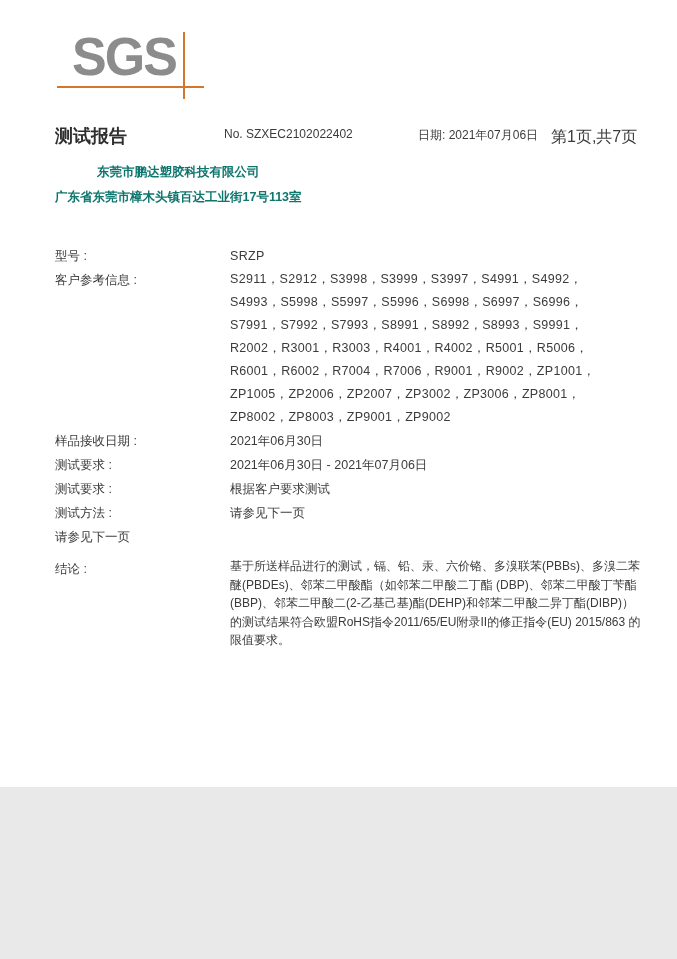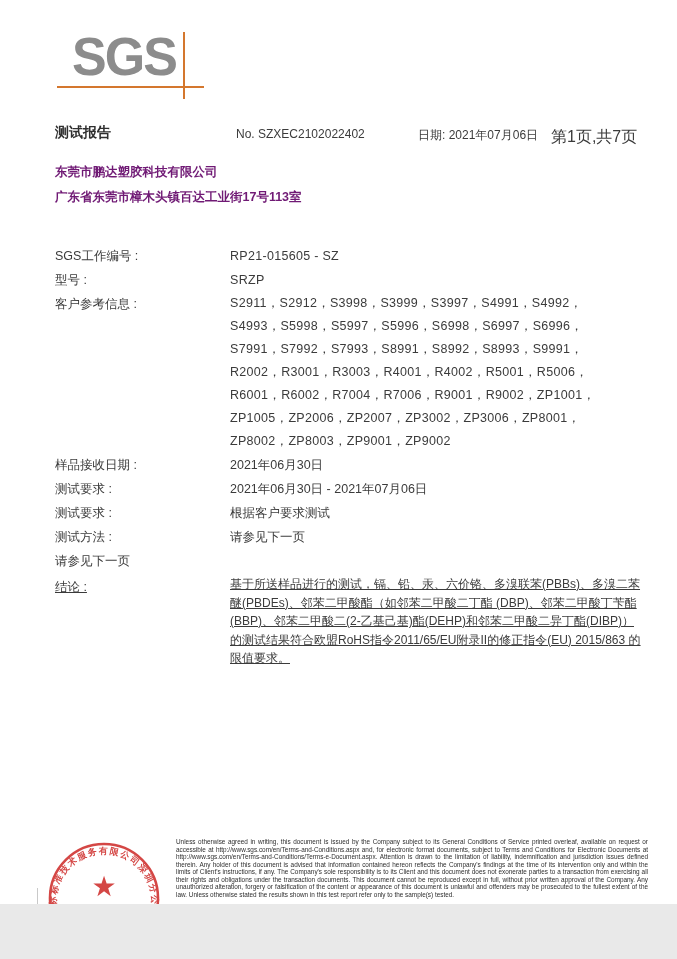--- a/index.html
+++ b/index.html
@@ -1,50 +1,50 @@
 <!DOCTYPE html>
 <html><head>
 <meta charset="utf-8">
 <style>
   html,body{margin:0;padding:0;background:#e9e9e9;}
   .page{
     position:relative;
-    width:677px;height:904px;
+    width:677px;height:787px;
     background:#ffffff;
     font-family:"Liberation Sans","DejaVu Sans",sans-serif;
     color:#3b3b3b;
     overflow:hidden;
     margin:0 auto;
   }
   
   .logo-text{
     position:absolute;left:72px;top:30px;
     font-size:52px;font-weight:bold;color:#8c8c8c;
     letter-spacing:-2px;line-height:1;
     transform:scaleY(1.04);
   }
   .logo-vline{position:absolute;left:183px;top:32px;width:2px;height:67px;background:#d4772e;}
   .logo-hline{position:absolute;left:57px;top:86px;width:147px;height:2px;background:#d4772e;}
   
   .title-row{position:absolute;left:0;top:124px;width:100%;height:20px;}
-  .doc-title{position:absolute;left:55px;top:0;font-size:14px;font-weight:bold;color:#2f2f2f;}
-  .report-no{position:absolute;left:236px;top:3px;font-size:12px;text-align:center;}
+  .doc-title{position:absolute;left:55px;top:0;font-size:18px;font-weight:bold;color:#2f2f2f;}
+  .report-no{position:absolute;left:224px;top:3px;font-size:12px;text-align:center;}
   .report-date{position:absolute;left:418px;top:3px;font-size:12px;text-align:right;}
   .report-page{position:absolute;left:551px;top:3px;font-size:16px;}
   
-  .applicant{position:absolute;left:55px;top:160px;font-size:12.5px;font-weight:bold;line-height:25px;color:#701a75;}
+  .applicant{position:absolute;left:55px;top:160px;font-size:12.5px;font-weight:bold;line-height:25px;color:#0f766e;text-align:center;}
   
   .main{position:absolute;left:55px;top:244px;width:588px;font-size:12.5px;}
   .intro{line-height:25px;margin-bottom:1px;}
   .frow{display:flex;}
   .flabel{width:175px;flex:0 0 175px;line-height:24px;}
   .fvalue{flex:1;line-height:24px;}
   .ref-line{line-height:23px;letter-spacing:0.3px;}
   .mono-ish{letter-spacing:0.3px;}
-  .conclusion-row{margin-top:2px;text-decoration:underline;}
+  .conclusion-row{margin-top:8px;}
   .conclusion-text{line-height:18.5px;font-size:12px;}
   
   .disclaimer{
     position:absolute;left:176px;top:838px;width:472px;
     font-size:6.4px;line-height:7.55px;text-align:justify;color:#2e2e2e;
   }
   .attention{
     position:absolute;left:176px;top:903px;width:472px;
     font-size:6.6px;line-height:7.6px;font-weight:bold;color:#e0701f;
   }
@@ -78,24 +78,20 @@
     <span class="report-page">第1页,共7页</span>
   </div>
 
   <div class="applicant">
     <div>东莞市鹏达塑胶科技有限公司</div>
     <div>广东省东莞市樟木头镇百达工业街17号113室</div>
   </div>
 
   <div class="main">
 
-    <div class="frow">
-      <div class="flabel">SGS工作编号 :</div>
-      <div class="fvalue mono-ish">RP21-015605 - SZ</div>
-    </div>
 
     <div class="frow">
       <div class="flabel">型号 :</div>
       <div class="fvalue mono-ish">SRZP</div>
     </div>
 
     <div class="frow">
       <div class="flabel">客户参考信息 :</div>
       <div class="fvalue">
         <div class="ref-line">S2911，S2912，S3998，S3999，S3997，S4991，S4992，</div>

